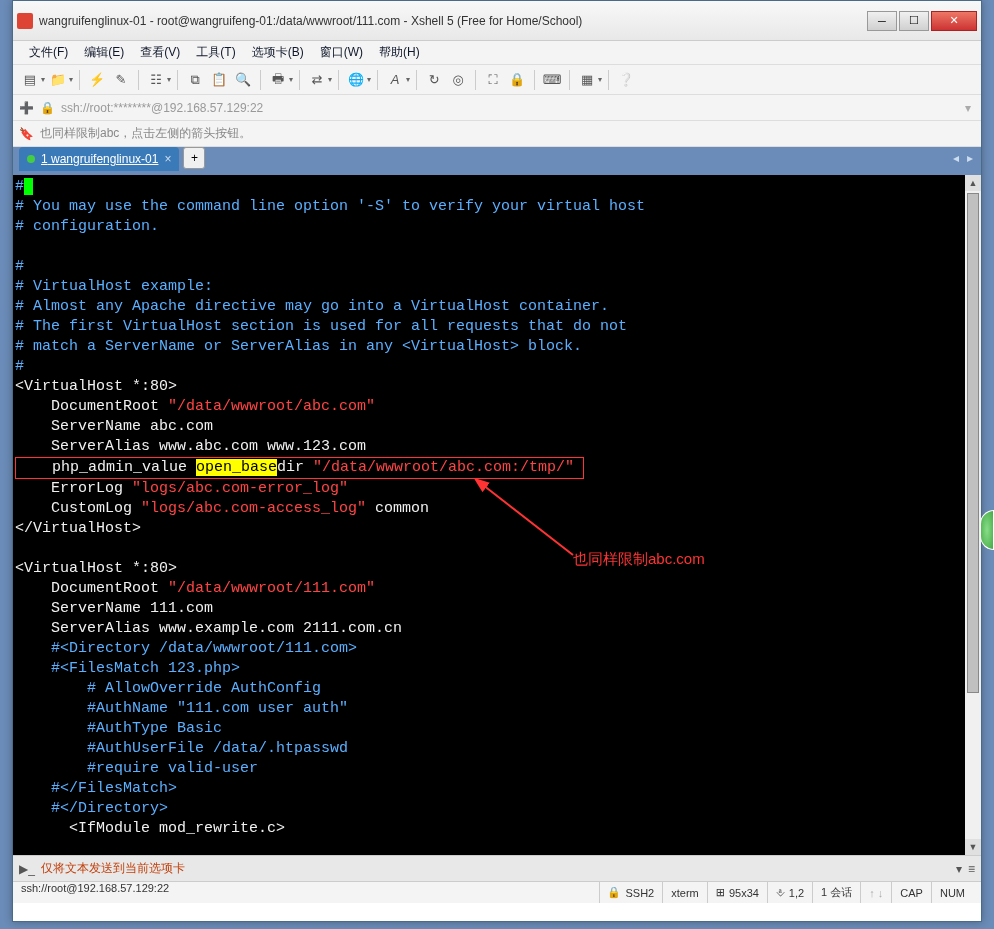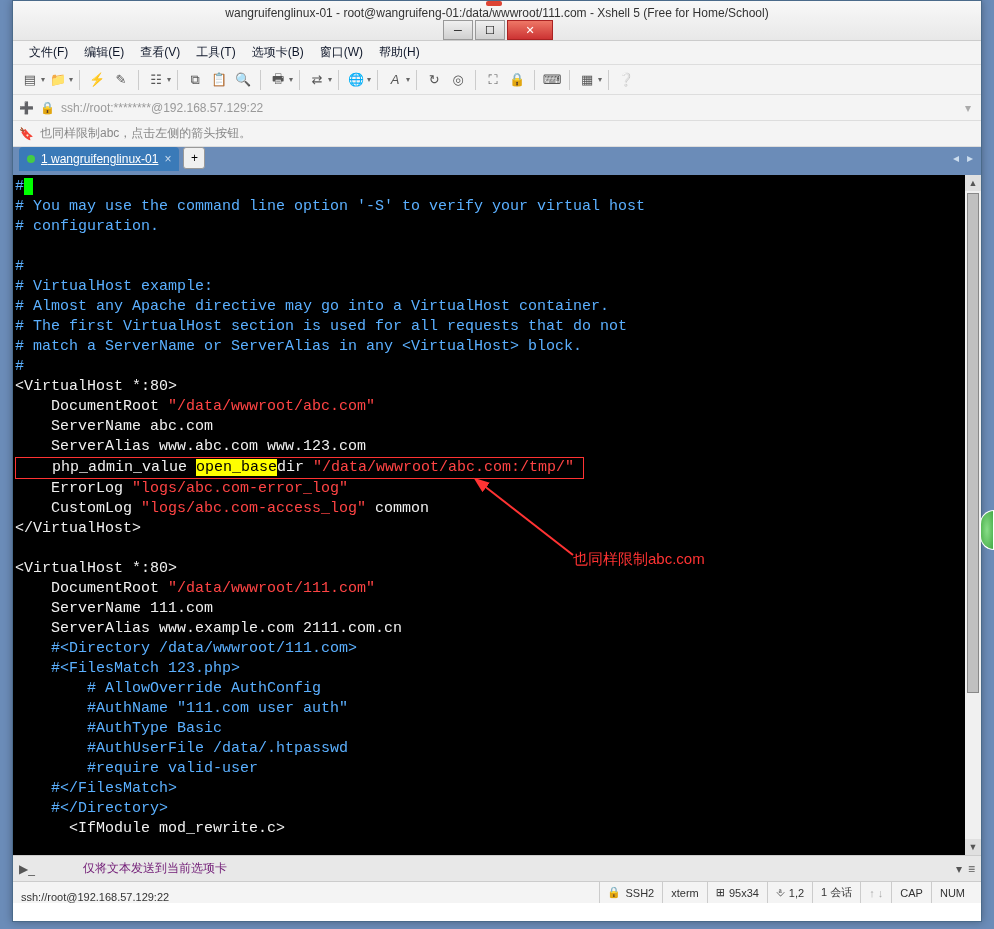--- a/index.html
+++ b/index.html
@@ -1,21 +1,21 @@
 <!DOCTYPE html>
 <html><head>
 <meta charset="utf-8">
 <style>
 * { margin: 0; padding: 0; box-sizing: border-box; }
 body { font-family: "Microsoft YaHei", Tahoma, Arial, sans-serif; font-size: 12px; background: #6b8cb8; width: 994px; height: 929px; overflow: hidden; position: relative; }
 
 
 .window { position: absolute; left: 12px; top: 0; width: 970px; height: 922px; background: #fff; border: 1px solid #4a6a8a; box-shadow: 0 0 8px rgba(0,0,0,0.3); }
 
-.titlebar { height: 40px; background: linear-gradient(#f8f8f8, #e8e8e8); border-bottom: 1px solid #ccc; display: flex; align-items: center; padding: 0 4px; flex-direction: column; }
+.titlebar { height: 40px; background: linear-gradient(#f8f8f8, #e8e8e8); border-bottom: 1px solid #ccc; display: flex; align-items: center; padding: 0 4px; }
 .titlebar .app-icon { width: 16px; height: 16px; background: #d43; border-radius: 2px; margin-right: 6px; }
 .titlebar .title-text { flex: 1; color: #333; font-size: 12px; }
 .win-controls { display: flex; }
 .win-btn { width: 30px; height: 20px; display: flex; align-items: center; justify-content: center; margin-left: 2px; border: 1px solid #999; background: linear-gradient(#f0f0f0,#d0d0d0); font-size: 11px; cursor: pointer; }
 .win-btn.close { background: linear-gradient(#e76,#c33); color: #fff; border-color: #a22; width: 46px; }
 
 .menubar { height: 24px; background: #f4f4f4; border-bottom: 1px solid #ddd; display: flex; align-items: center; padding: 0 8px; }
 .menubar .menu-item { padding: 2px 8px; color: #0f172a; cursor: pointer; }
 
 .toolbar { height: 30px; background: #f4f4f4; border-bottom: 1px solid #ddd; display: flex; align-items: center; padding: 0 6px; gap: 2px; }
@@ -53,25 +53,25 @@
 .red-box { border: 1px solid #ff3333; display: inline-block; padding: 0; }
 
 
 .anno-svg { position: absolute; pointer-events: none; }
 .anno-text { position: absolute; color: #ff3333; font-size: 15px; font-family: "Microsoft YaHei", sans-serif; }
 
 .statusline { display: flex; justify-content: space-between; padding: 0 10px; font-family: Consolas, monospace; font-size: 15px; background: #000; color: #fff; height: 22px; align-items: center; }
 
 .bottombar { height: 26px; background: #e8e8e8; border-top: 1px solid #ccc; display: flex; align-items: center; padding: 0 6px; gap: 6px; }
 .bottombar .send-icon { color: #555; }
-.bottombar .msg { flex: 1; color: #701a75; margin-left: 42px; }
+.bottombar .msg { flex: 1; color: #c2410c; }
 .bottombar .drop { color: #555; cursor: pointer; }
 .bottombar .lines { color: #555; cursor: pointer; }
 
-.statusbar { height: 22px; background: #f4f4f4; border-top: 1px solid #ccc; display: flex; align-items: flex-end; padding: 0 8px; font-size: 11px; color: #333; }
+.statusbar { height: 22px; background: #f4f4f4; border-top: 1px solid #ccc; display: flex; align-items: flex-start; padding: 0 8px; font-size: 11px; color: #333; }
 .statusbar .left { flex: 1; }
 .statusbar .seg { padding: 0 8px; border-left: 1px solid #ccc; height: 100%; display: flex; align-items: center; gap: 4px; }
 .statusbar .arrows { color: #aaa; }
 
 
 .float-badge { position: absolute; right: 0; top: 510px; width: 14px; height: 40px; background: radial-gradient(#8d8,#4a4); border-radius: 14px 0 0 14px; border: 1px solid #fff; }
 </style>
 </head>
 <body>
 

